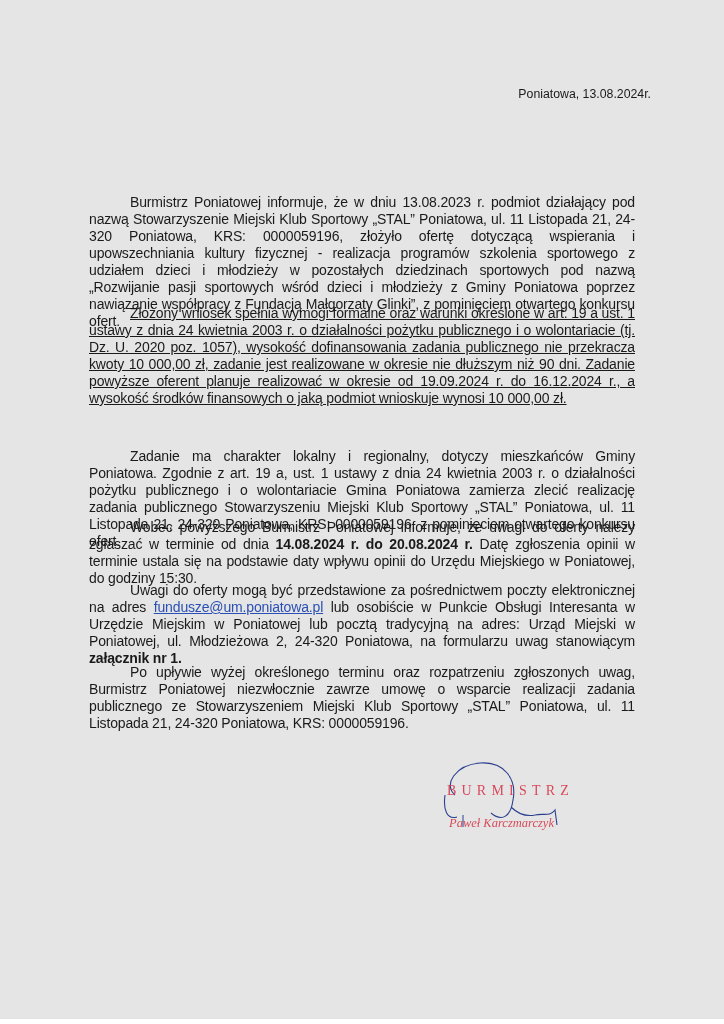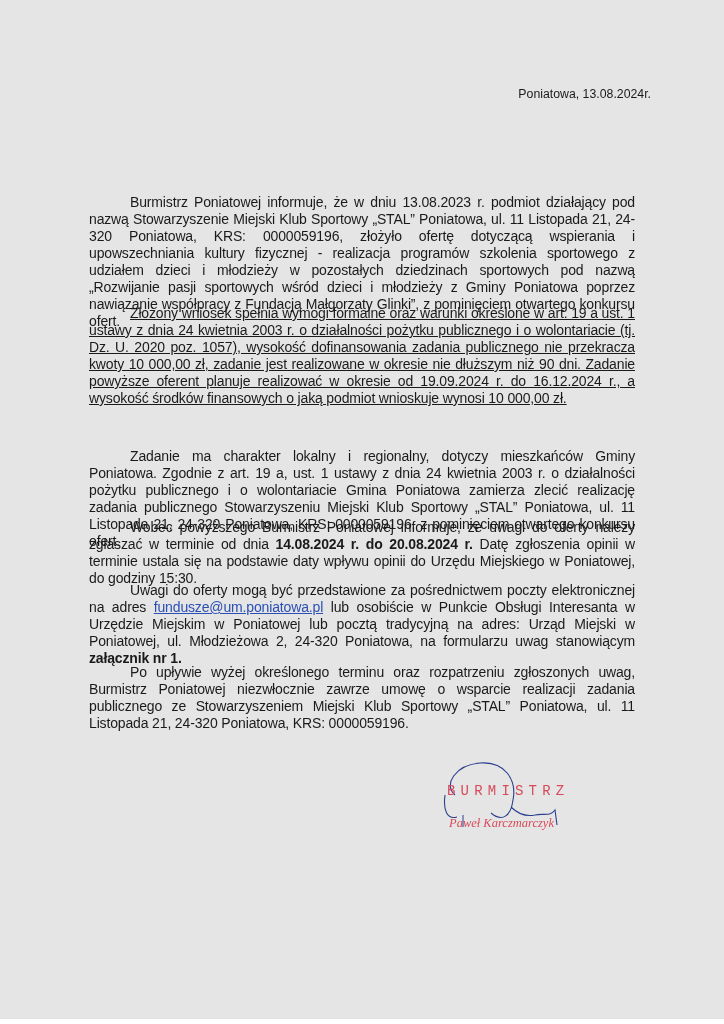--- a/index.html
+++ b/index.html
@@ -16,21 +16,21 @@
   .para .ind { display: inline-block; width: 41px; }
   .para b { font-weight: bold; }
   .link { color: #2a4fb5; text-decoration: underline; }
   #p1 { top: 194px; }
   #p2 { top: 305px; text-decoration: underline; }
   #p3 { top: 424px; margin-top: 24px; }
   #p4 { top: 519px; }
   #p5 { top: 582px; }
   #p6 { top: 664px; }
   .sig { position: absolute; left: 425px; top: 755px; width: 190px; height: 85px; }
-  .stamp-title { position: absolute; left: 22px; top: 28px; font-family: Liberation Mono, monospace;
+  .stamp-title { position: absolute; left: 22px; top: 28px; font-family: Liberation Serif, serif;
                  color: #d84a5a; font-size: 14px; letter-spacing: 5.2px; }
   .stamp-name { position: absolute; left: 24px; top: 61px; font-family: "Liberation Serif", serif;
                 font-style: italic; color: #d84a5a; font-size: 12.5px; }
   .sig svg { position: absolute; left: 0; top: 0; }
 </style>
 </head>
 <body>
 
 <div class="page">
 

